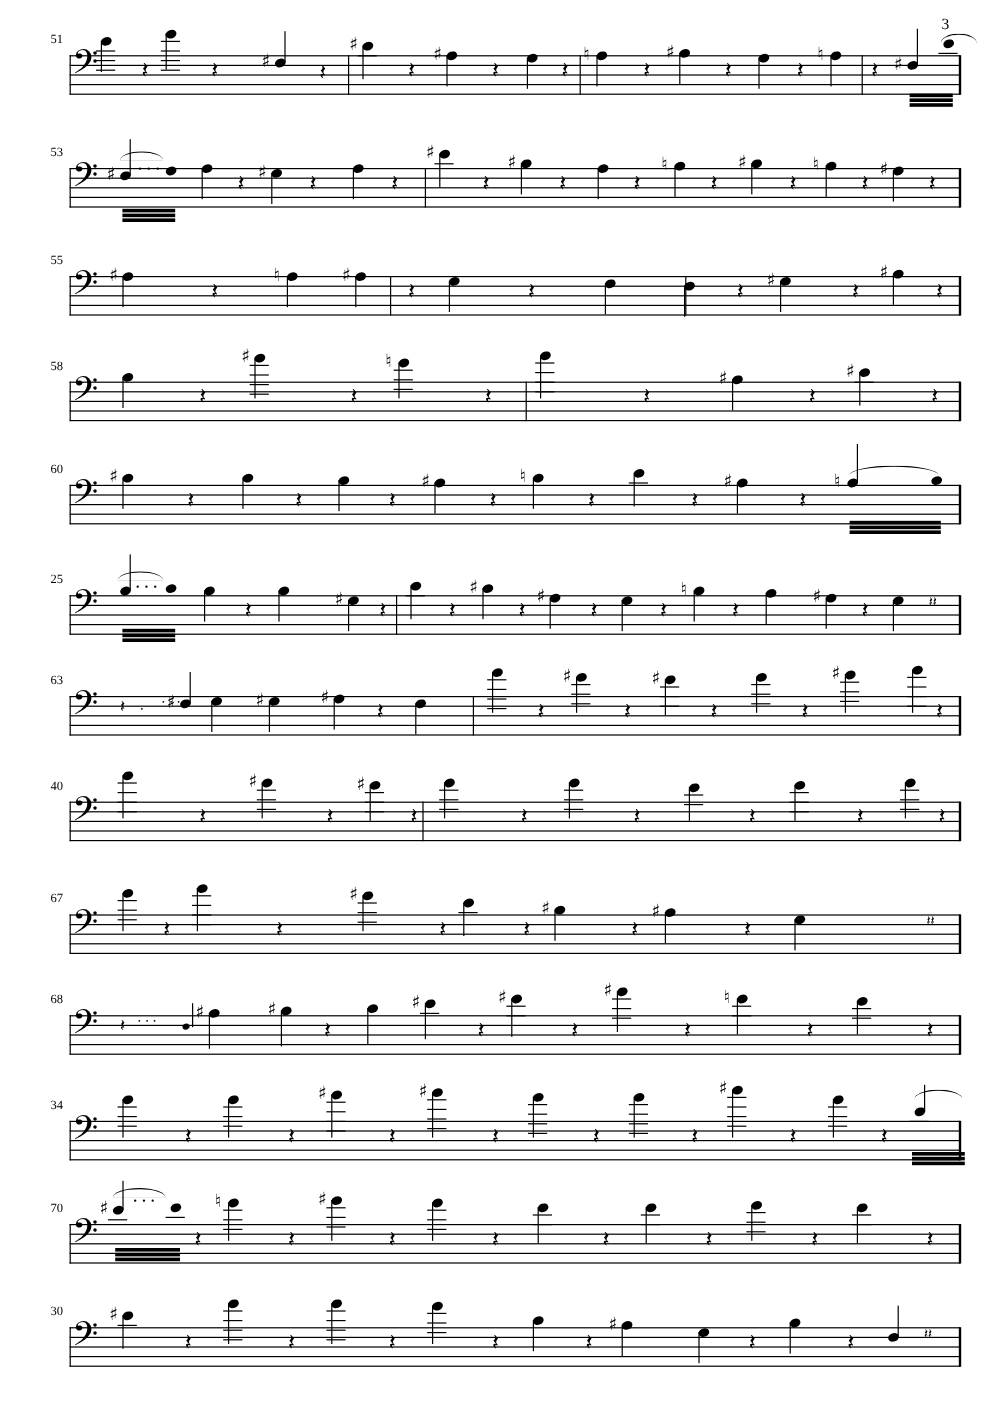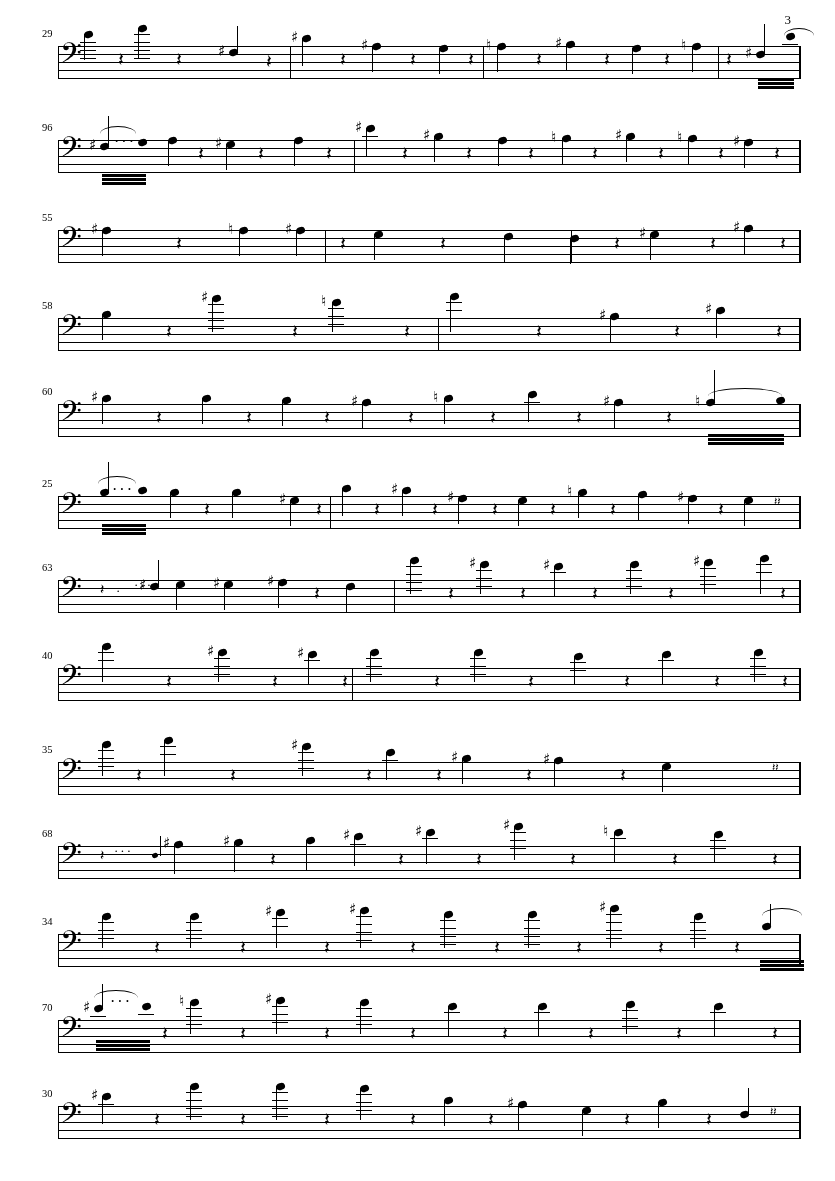--- a/index.html
+++ b/index.html
@@ -155,21 +155,21 @@
   }
 </style>
 </head>
 <body>
 
 <div class="page">
 
   <div class="page-number">3</div>
 
   <div class="system" style="top:46px;">
-    <div class="measure-number" style="left:-16px; top:-18px;">29</div>
+    <div class="measure-number" style="left:-16px; top:-18px;">51</div>
     <div class="staff">
       <div class="line"></div>
       <div class="line"></div>
       <div class="line"></div>
       <div class="line"></div>
       <div class="line"></div>
     </div>
     <div class="clef">𝄢</div>
 
     <div class="barline" style="left:0px;"></div>
@@ -262,21 +262,21 @@
       <div class="ledger" style="top:8px;"></div>
       <div class="head"></div>
     </div>
     <div class="beam" style="left:700px; top:32px; width:36px;"></div>
     <div class="beam" style="left:700px; top:36px; width:36px;"></div>
     <div class="beam" style="left:700px; top:40px; width:36px;"></div>
     <div class="tie" style="left:726px; top:-18px; width:30px;"></div>
   </div>
 
   <div class="system" style="top:140px;">
-    <div class="measure-number" style="left:-16px; top:-18px;">96</div>
+    <div class="measure-number" style="left:-16px; top:-18px;">53</div>
     <div class="staff">
       <div class="line"></div>
       <div class="line"></div>
       <div class="line"></div>
       <div class="line"></div>
       <div class="line"></div>
     </div>
     <div class="clef">𝄢</div>
 
     <div class="barline" style="left:0px;"></div>
@@ -857,21 +857,21 @@
       <div class="ledger" style="top:6px;"></div>
       <div class="ledger" style="top:14px;"></div>
       <div class="ledger" style="top:22px;"></div>
       <div class="head"></div>
       <div class="stem down" style="height:30px;"></div>
     </div>
     <div class="rest" style="left:724px; top:4px;">𝄽</div>
   </div>
 
   <div class="system" style="top:762px;">
-    <div class="measure-number" style="left:-16px; top:-18px;">35</div>
+    <div class="measure-number" style="left:-16px; top:-18px;">67</div>
     <div class="staff">
       <div class="line"></div>
       <div class="line"></div>
       <div class="line"></div>
       <div class="line"></div>
       <div class="line"></div>
     </div>
     <div class="clef">𝄢</div>
 
     <div class="barline" style="left:0px;"></div>

